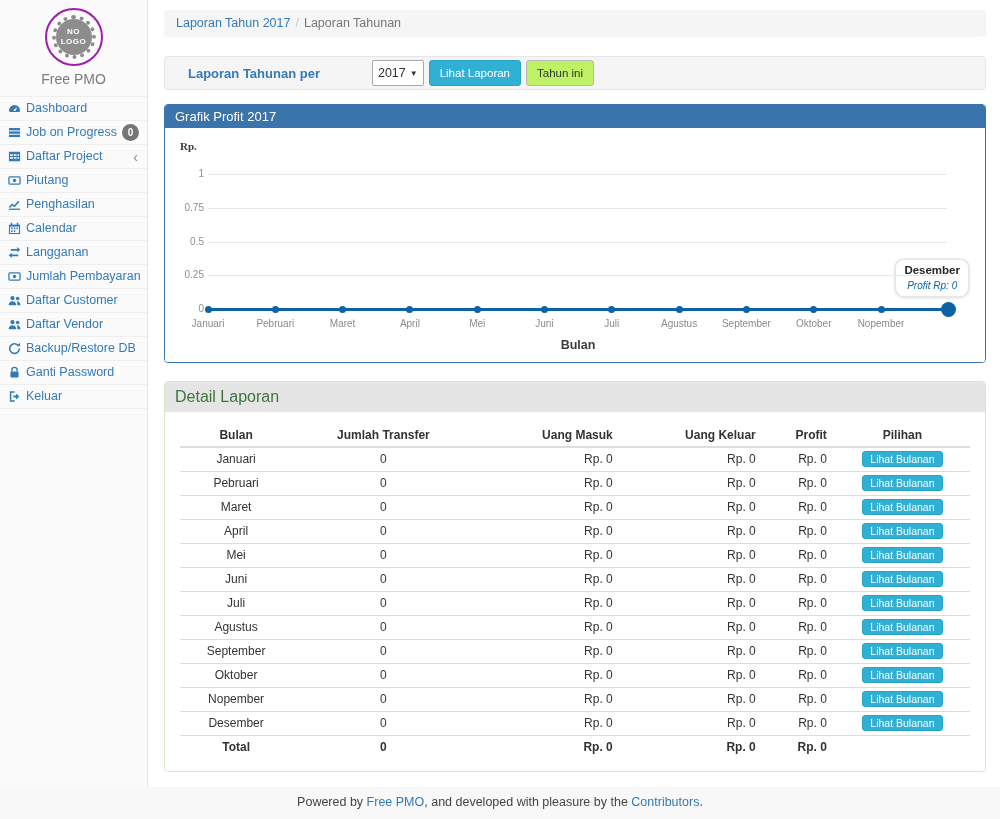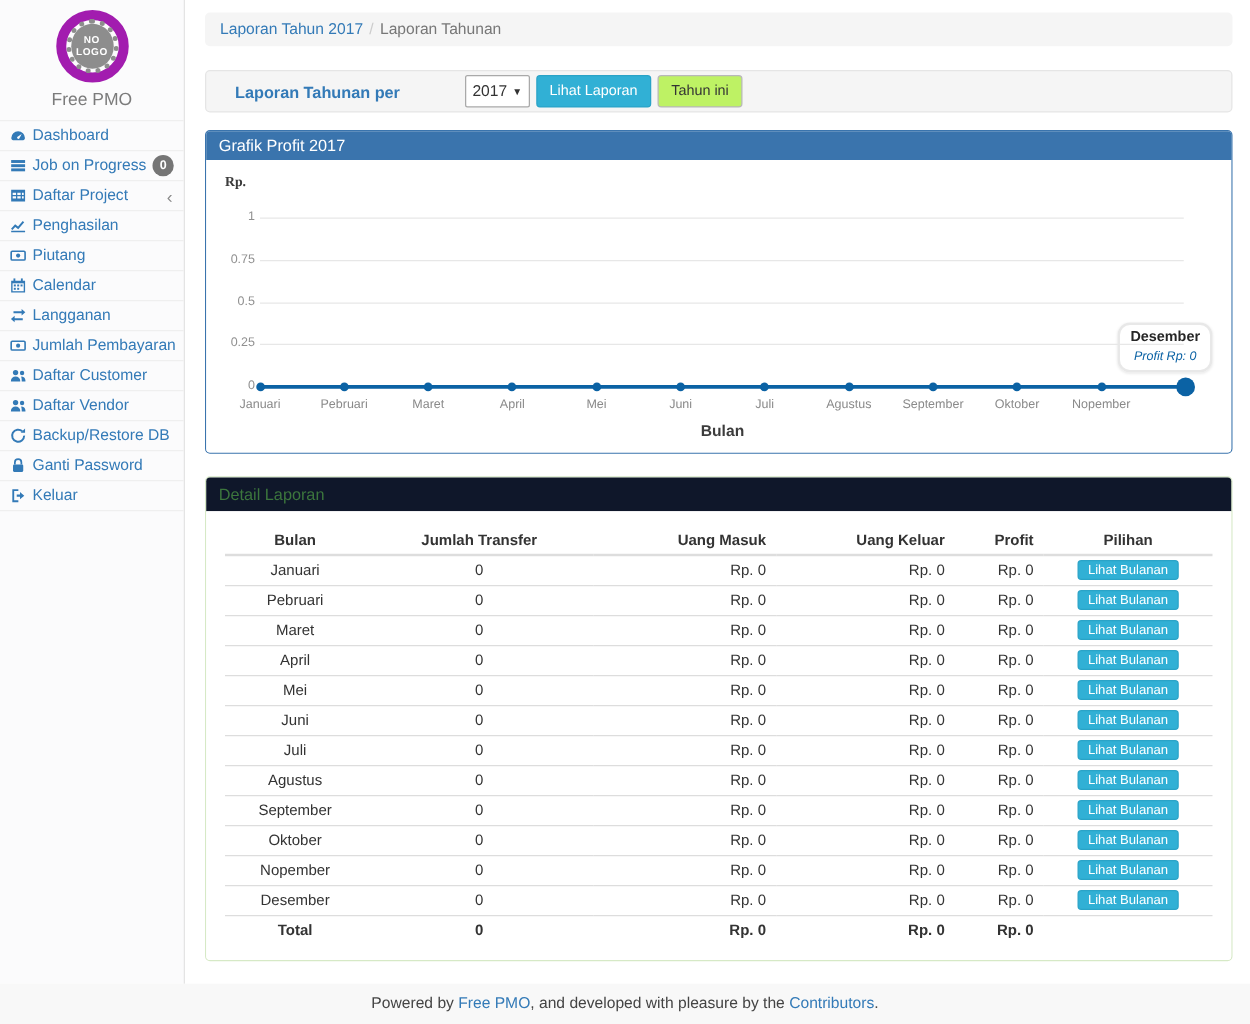--- a/index.html
+++ b/index.html
@@ -3,21 +3,21 @@
 <meta charset="utf-8">
 <style>
   * { margin:0; padding:0; box-sizing:border-box; }
   html,body { width:1000px; height:819px; }
   body { font-family:"Liberation Sans","DejaVu Sans",sans-serif; background:#fff; position:relative; overflow:hidden; color:#333; }
   a { text-decoration:none; }
 
   
   .sidebar { position:absolute; left:0; top:0; bottom:32px; width:148px; background:#fbfbfc; border-right:1px solid #e4e4e4; }
   .logo-area { height:96px; text-align:center; padding-top:8px; }
-  .logo-circle { width:58px; height:58px; margin:0 auto; border:8px solid #a21caf; border-radius:50%; display:flex; align-items:center; justify-content:center; }
+  .logo-circle { width:58px; height:58px; margin:0 auto; border:2px solid #a21caf; border-radius:50%; display:flex; align-items:center; justify-content:center; }
   .logo-inner { width:44px; height:44px; border-radius:50%; background:#8d8d8d; background-clip:padding-box; border:4px dotted #8d8d8d; display:flex; flex-direction:column; align-items:center; justify-content:center; color:#fff; font-size:8px; font-weight:bold; letter-spacing:.5px; line-height:10px; }
   .brand { margin-top:5px; font-size:14px; color:#7b7b7b; }
   ul.menu { list-style:none; border-bottom:1px solid #efefef; }
   ul.menu li { position:relative; height:24px; line-height:23px; border-top:1px solid #efefef; padding-left:7px; font-size:12.5px; color:#337ab7; cursor:pointer; display:flex; align-items:center; gap:5px; }
   ul.menu li .mi { width:14px; height:13px; display:inline-flex; align-items:center; justify-content:center; color:#337ab7; flex:none; }
   ul.menu li .mi svg { display:block; }
   .badge { position:absolute; right:8px; top:3px; min-width:17px; height:17px; line-height:17px; background:#757575; color:#fff; border-radius:9px; font-size:10px; font-weight:bold; text-align:center; padding:0 4px; }
   .chev { position:absolute; right:9px; color:#8a8a8a; font-size:14px; line-height:22px; }
 
   
@@ -48,21 +48,21 @@
   .series-line { position:absolute; left:28px; width:740px; height:3px; background:#0b62a4; border-radius:2px; }
   .chart-point { position:absolute; background:#0b62a4; border-radius:50%; cursor:pointer; }
   .x-tick { position:absolute; top:178px; width:70px; margin-left:-35px; text-align:center; font-size:10px; color:#8a8a8a; }
   .x-title { position:absolute; top:198px; left:28px; width:740px; text-align:center; font-size:12.5px; font-weight:bold; color:#3c3c3c; }
   .chart-tooltip { position:absolute; right:0; top:118px; background:rgba(255,255,255,.97); border:2px solid #e8e8e8; border-radius:10px; padding:3px 8px; text-align:center; white-space:nowrap; box-shadow:0 1px 2px rgba(0,0,0,.08); }
   .chart-tooltip .t-label { font-size:11.5px; font-weight:bold; color:#262626; line-height:15px; }
   .chart-tooltip .t-value { font-size:10px; color:#0b62a4; line-height:15px;font-style:italic; }
 
   
   .panel-success { margin-top:18px; border:1px solid #d6e9c6; }
-  .heading-green { background:#0f172a; color:#3c763d; font-size:13px; padding:6px 10px; border-radius:3px 3px 0 0; }
+  .heading-green { background:#e5e5e5; color:#3c763d; font-size:16px; padding:6px 10px; border-radius:3px 3px 0 0; }
   .table-body { background:#fff; padding:12px 15px; border-radius:0 0 3px 3px; }
   table.report { width:100%; border-collapse:collapse; font-size:12px; color:#333; }
   table.report th { border-bottom:2px solid #ddd; padding:4px 8px; font-weight:bold; }
   table.report td { border-top:1px solid #ddd; padding:3px 8px; height:24px; }
   table.report th:nth-child(1), table.report td:nth-child(1),
   table.report th:nth-child(2), table.report td:nth-child(2),
   table.report th:nth-child(6), table.report td:nth-child(6) { text-align:center; }
   table.report th:nth-child(3), table.report td:nth-child(3),
   table.report th:nth-child(4), table.report td:nth-child(4),
   table.report th:nth-child(5), table.report td:nth-child(5) { text-align:right; }
@@ -113,34 +113,34 @@
           <svg width="13" height="13" viewBox="0 0 14 14">
             <path fill="currentColor" fill-rule="evenodd" d="M1 2h12v10H1zM2.3 4.6v1.9h2.9V4.6zm4 0v1.9h2.9V4.6zm4 0v1.9h1.5V4.6zM2.3 7.6v1.9h2.9V7.6zm4 0v1.9h2.9V7.6zm4 0v1.9h1.5V7.6z"></path>
           </svg>
         </span>
         <span>Daftar Project</span>
         <span class="chev">‹</span>
       </li>
       <li>
         <span class="mi">
           <svg width="13" height="13" viewBox="0 0 14 14">
+            <rect x="1" y="3.2" width="12" height="7.6" rx="1" fill="none" stroke="currentColor" stroke-width="1.4"></rect>
+            <circle cx="7" cy="7" r="1.8" fill="currentColor"></circle>
+          </svg>
+        </span>
+        <span>Piutang</span>
+      </li>
+      <li>
+        <span class="mi">
+          <svg width="13" height="13" viewBox="0 0 14 14">
             <path fill="none" stroke="currentColor" stroke-width="1.7" d="M1.5 10.2l3-3.2 2.5 1.9 4.6-5.3"></path>
             <path fill="currentColor" d="M1 12.8h12v-1.4H1z"></path>
           </svg>
         </span>
         <span>Penghasilan</span>
-      </li>
-      <li>
-        <span class="mi">
-          <svg width="13" height="13" viewBox="0 0 14 14">
-            <rect x="1" y="3.2" width="12" height="7.6" rx="1" fill="none" stroke="currentColor" stroke-width="1.4"></rect>
-            <circle cx="7" cy="7" r="1.8" fill="currentColor"></circle>
-          </svg>
-        </span>
-        <span>Piutang</span>
       </li>
       <li>
         <span class="mi">
           <svg width="13" height="13" viewBox="0 0 14 14">
             <g fill="currentColor">
               <rect x="3" y="0.8" width="1.6" height="2.6"></rect>
               <rect x="9.4" y="0.8" width="1.6" height="2.6"></rect>
               <path d="M1 2.8h12V13H1z"></path>
             </g>
             <rect x="2.2" y="5" width="9.6" height="6.8" fill="#fbfbfc"></rect>

